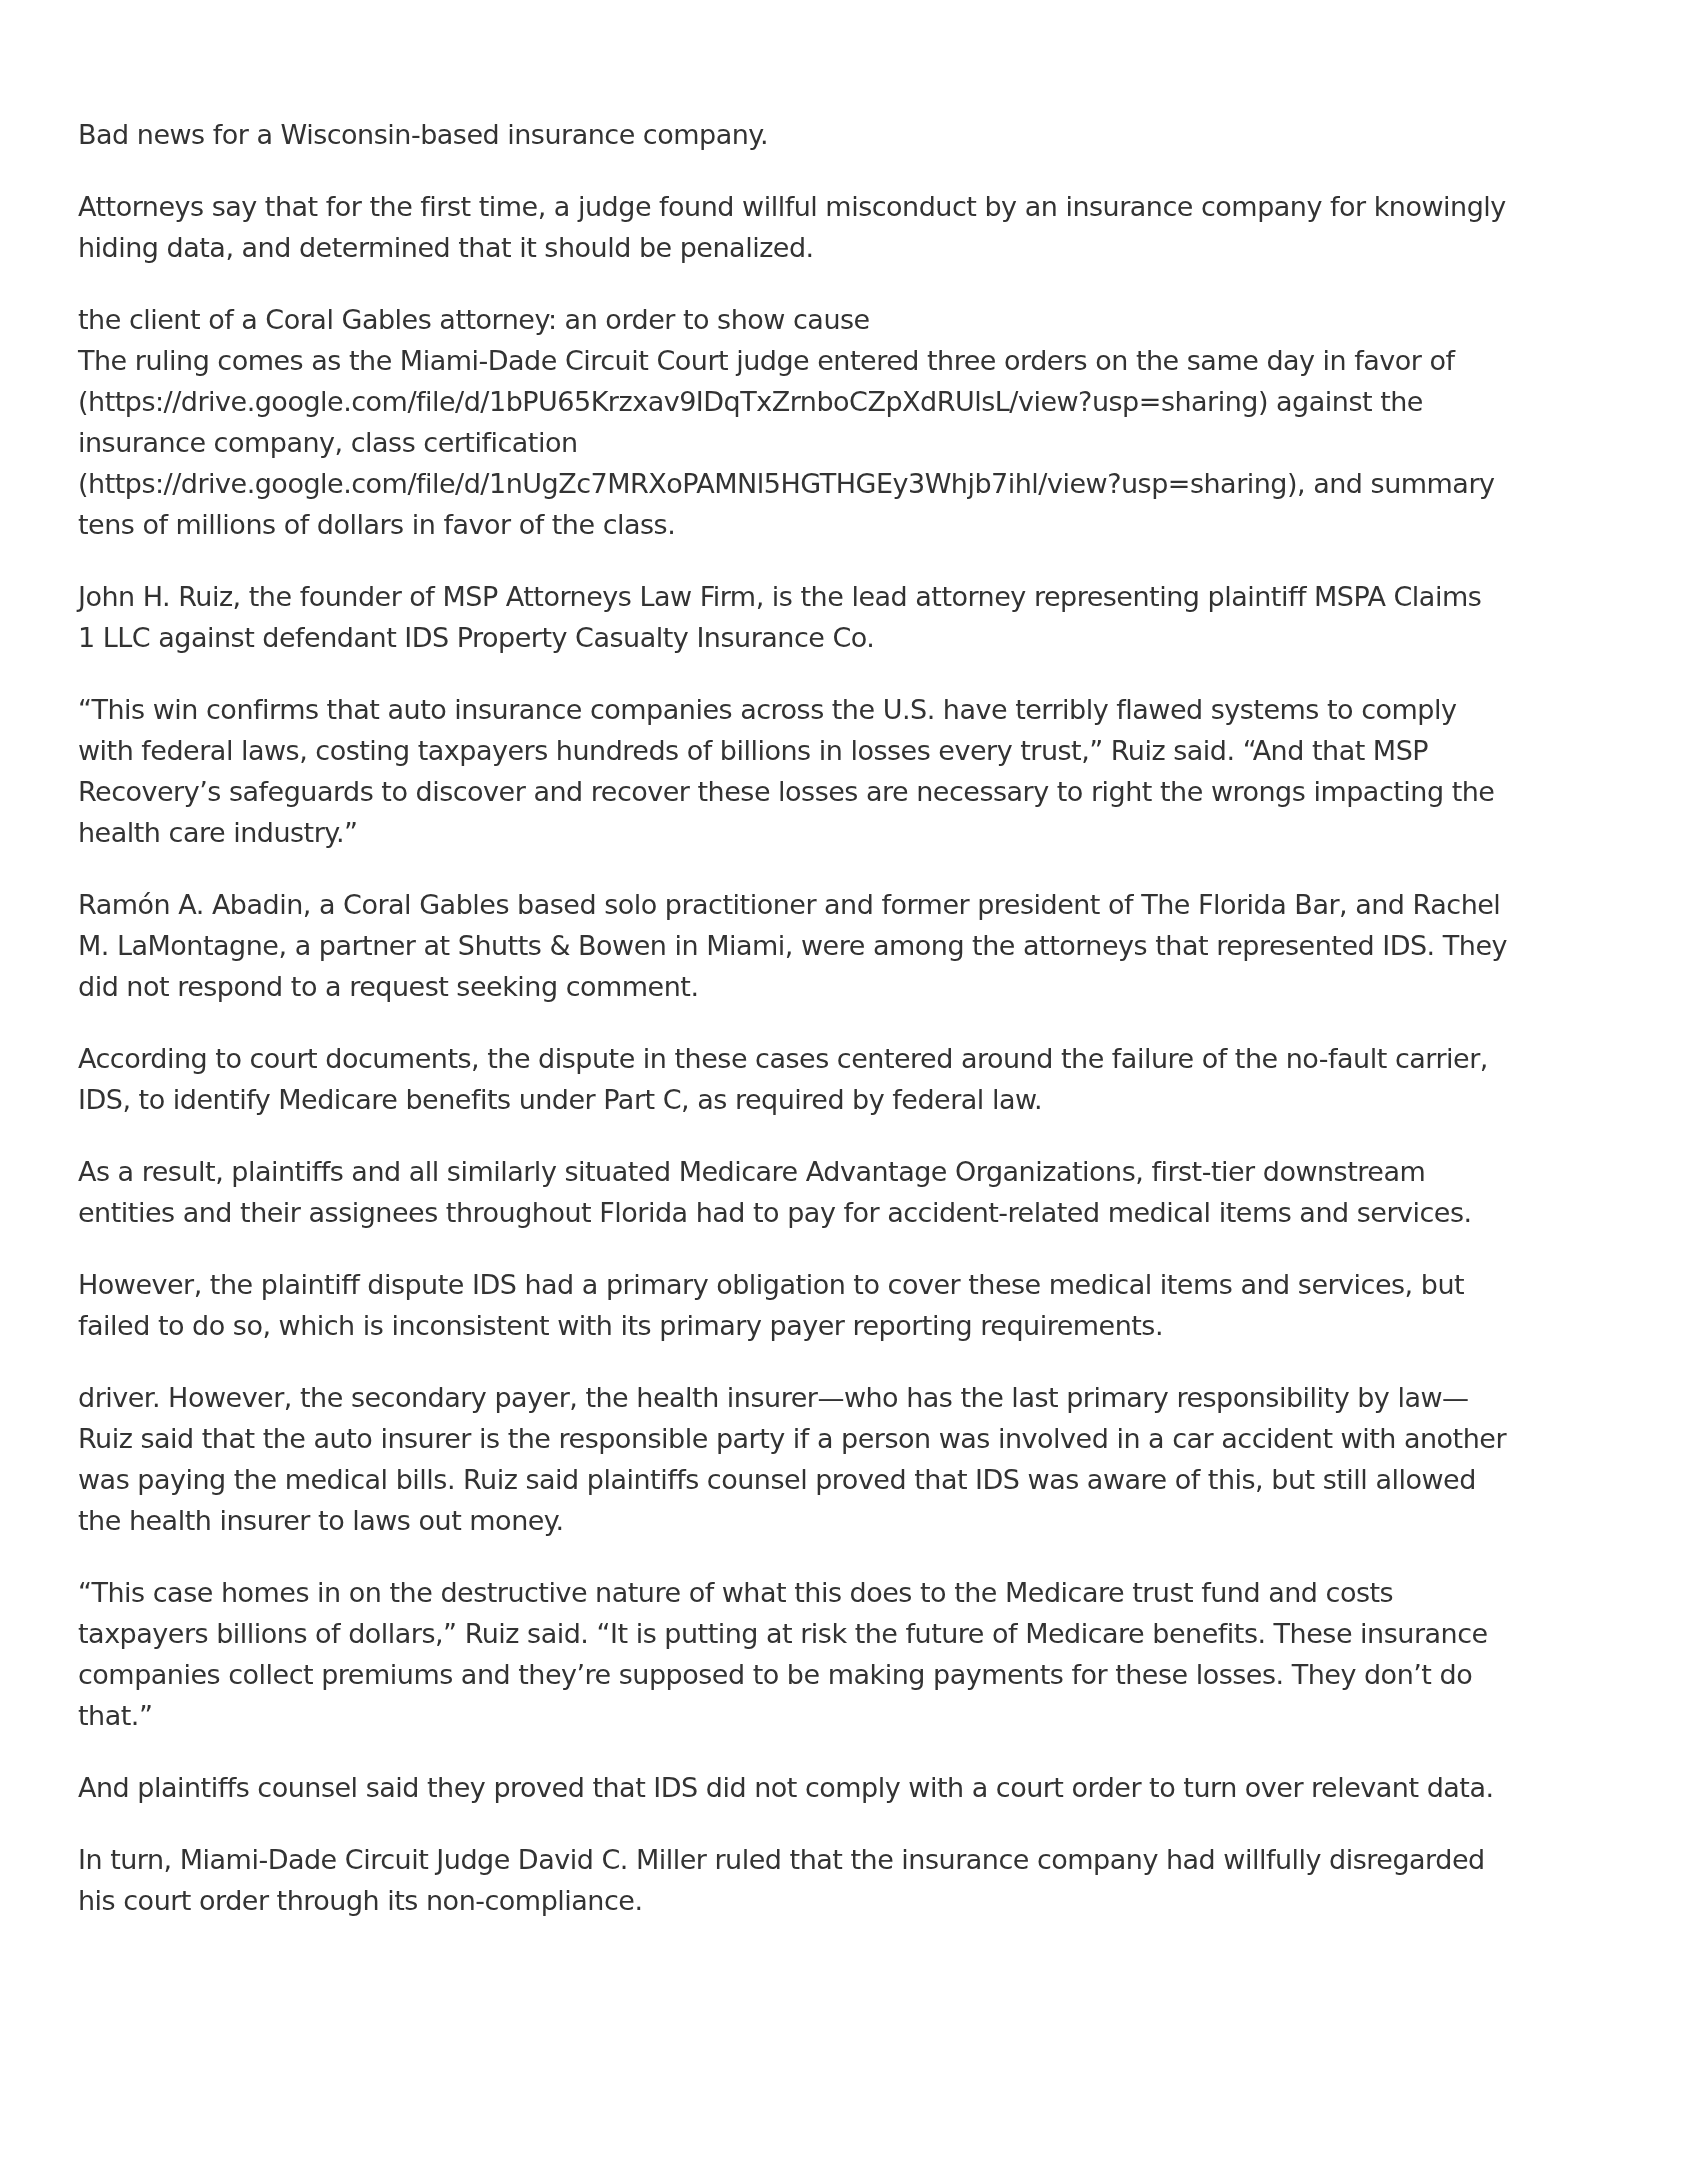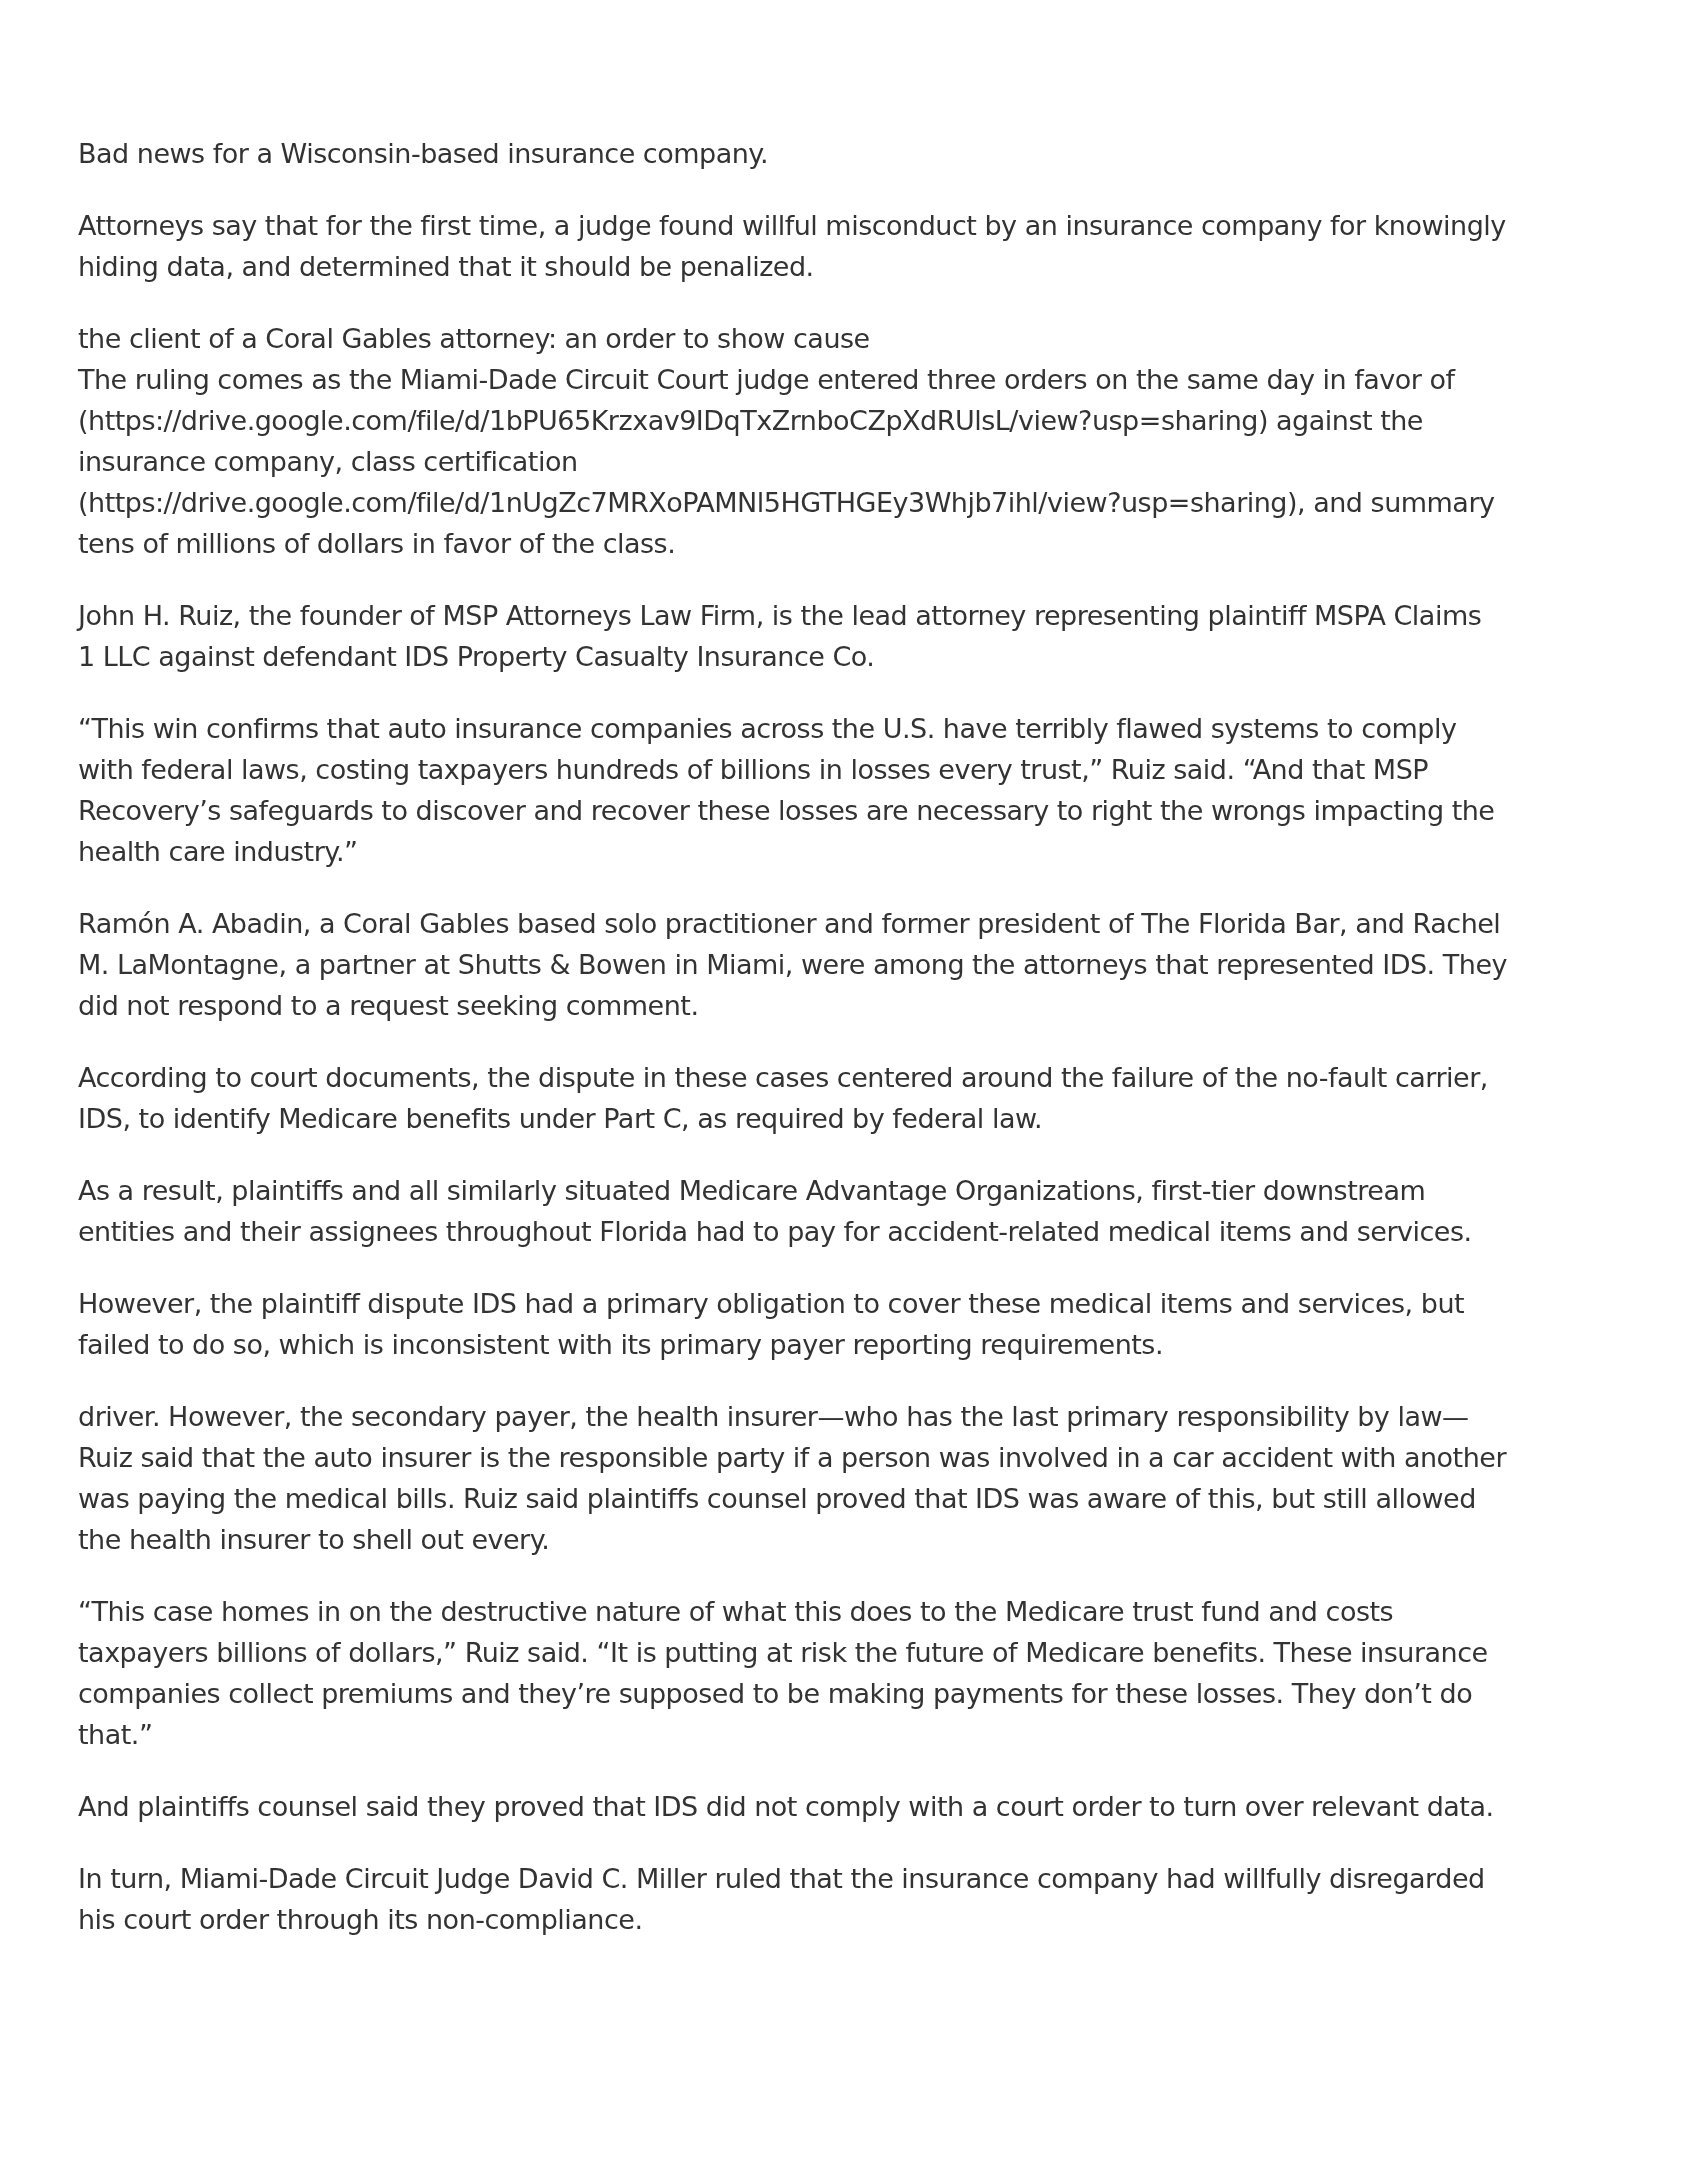--- a/index.html
+++ b/index.html
@@ -9,21 +9,21 @@
     }
     body {
       width: 1685px;
       height: 2181px;
       overflow: hidden;
       position: relative;
     }
     .page {
       position: absolute;
       left: 78px;
-      top: 133px;
+      top: 114px;
       width: 1550px;
       font-family: "DejaVu Sans", sans-serif;
       font-size: 27px;
       line-height: 41px;
       color: #333333;
       letter-spacing: -0.5px;
     }
     .para {
       margin: 0 0 31px 0;
       padding: 0;
@@ -85,21 +85,21 @@
 
   <p class="para">
     <span class="line">However, the plaintiff dispute IDS had a primary obligation to cover these medical items and services, but</span>
     <span class="line">failed to do so, which is inconsistent with its primary payer reporting requirements.</span>
   </p>
 
   <p class="para">
     <span class="line">driver. However, the secondary payer, the health insurer—who has the last primary responsibility by law—</span>
     <span class="line">Ruiz said that the auto insurer is the responsible party if a person was involved in a car accident with another</span>
     <span class="line">was paying the medical bills. Ruiz said plaintiffs counsel proved that IDS was aware of this, but still allowed</span>
-    <span class="line">the health insurer to shell out every.</span>
+    <span class="line">the health insurer to laws out money.</span>
   </p>
 
   <p class="para">
     <span class="line">“This case homes in on the destructive nature of what this does to the Medicare trust fund and costs</span>
     <span class="line">taxpayers billions of dollars,” Ruiz said. “It is putting at risk the future of Medicare benefits. These insurance</span>
     <span class="line">companies collect premiums and they’re supposed to be making payments for these losses. They don’t do</span>
     <span class="line">that.”</span>
   </p>
 
   <p class="para">

